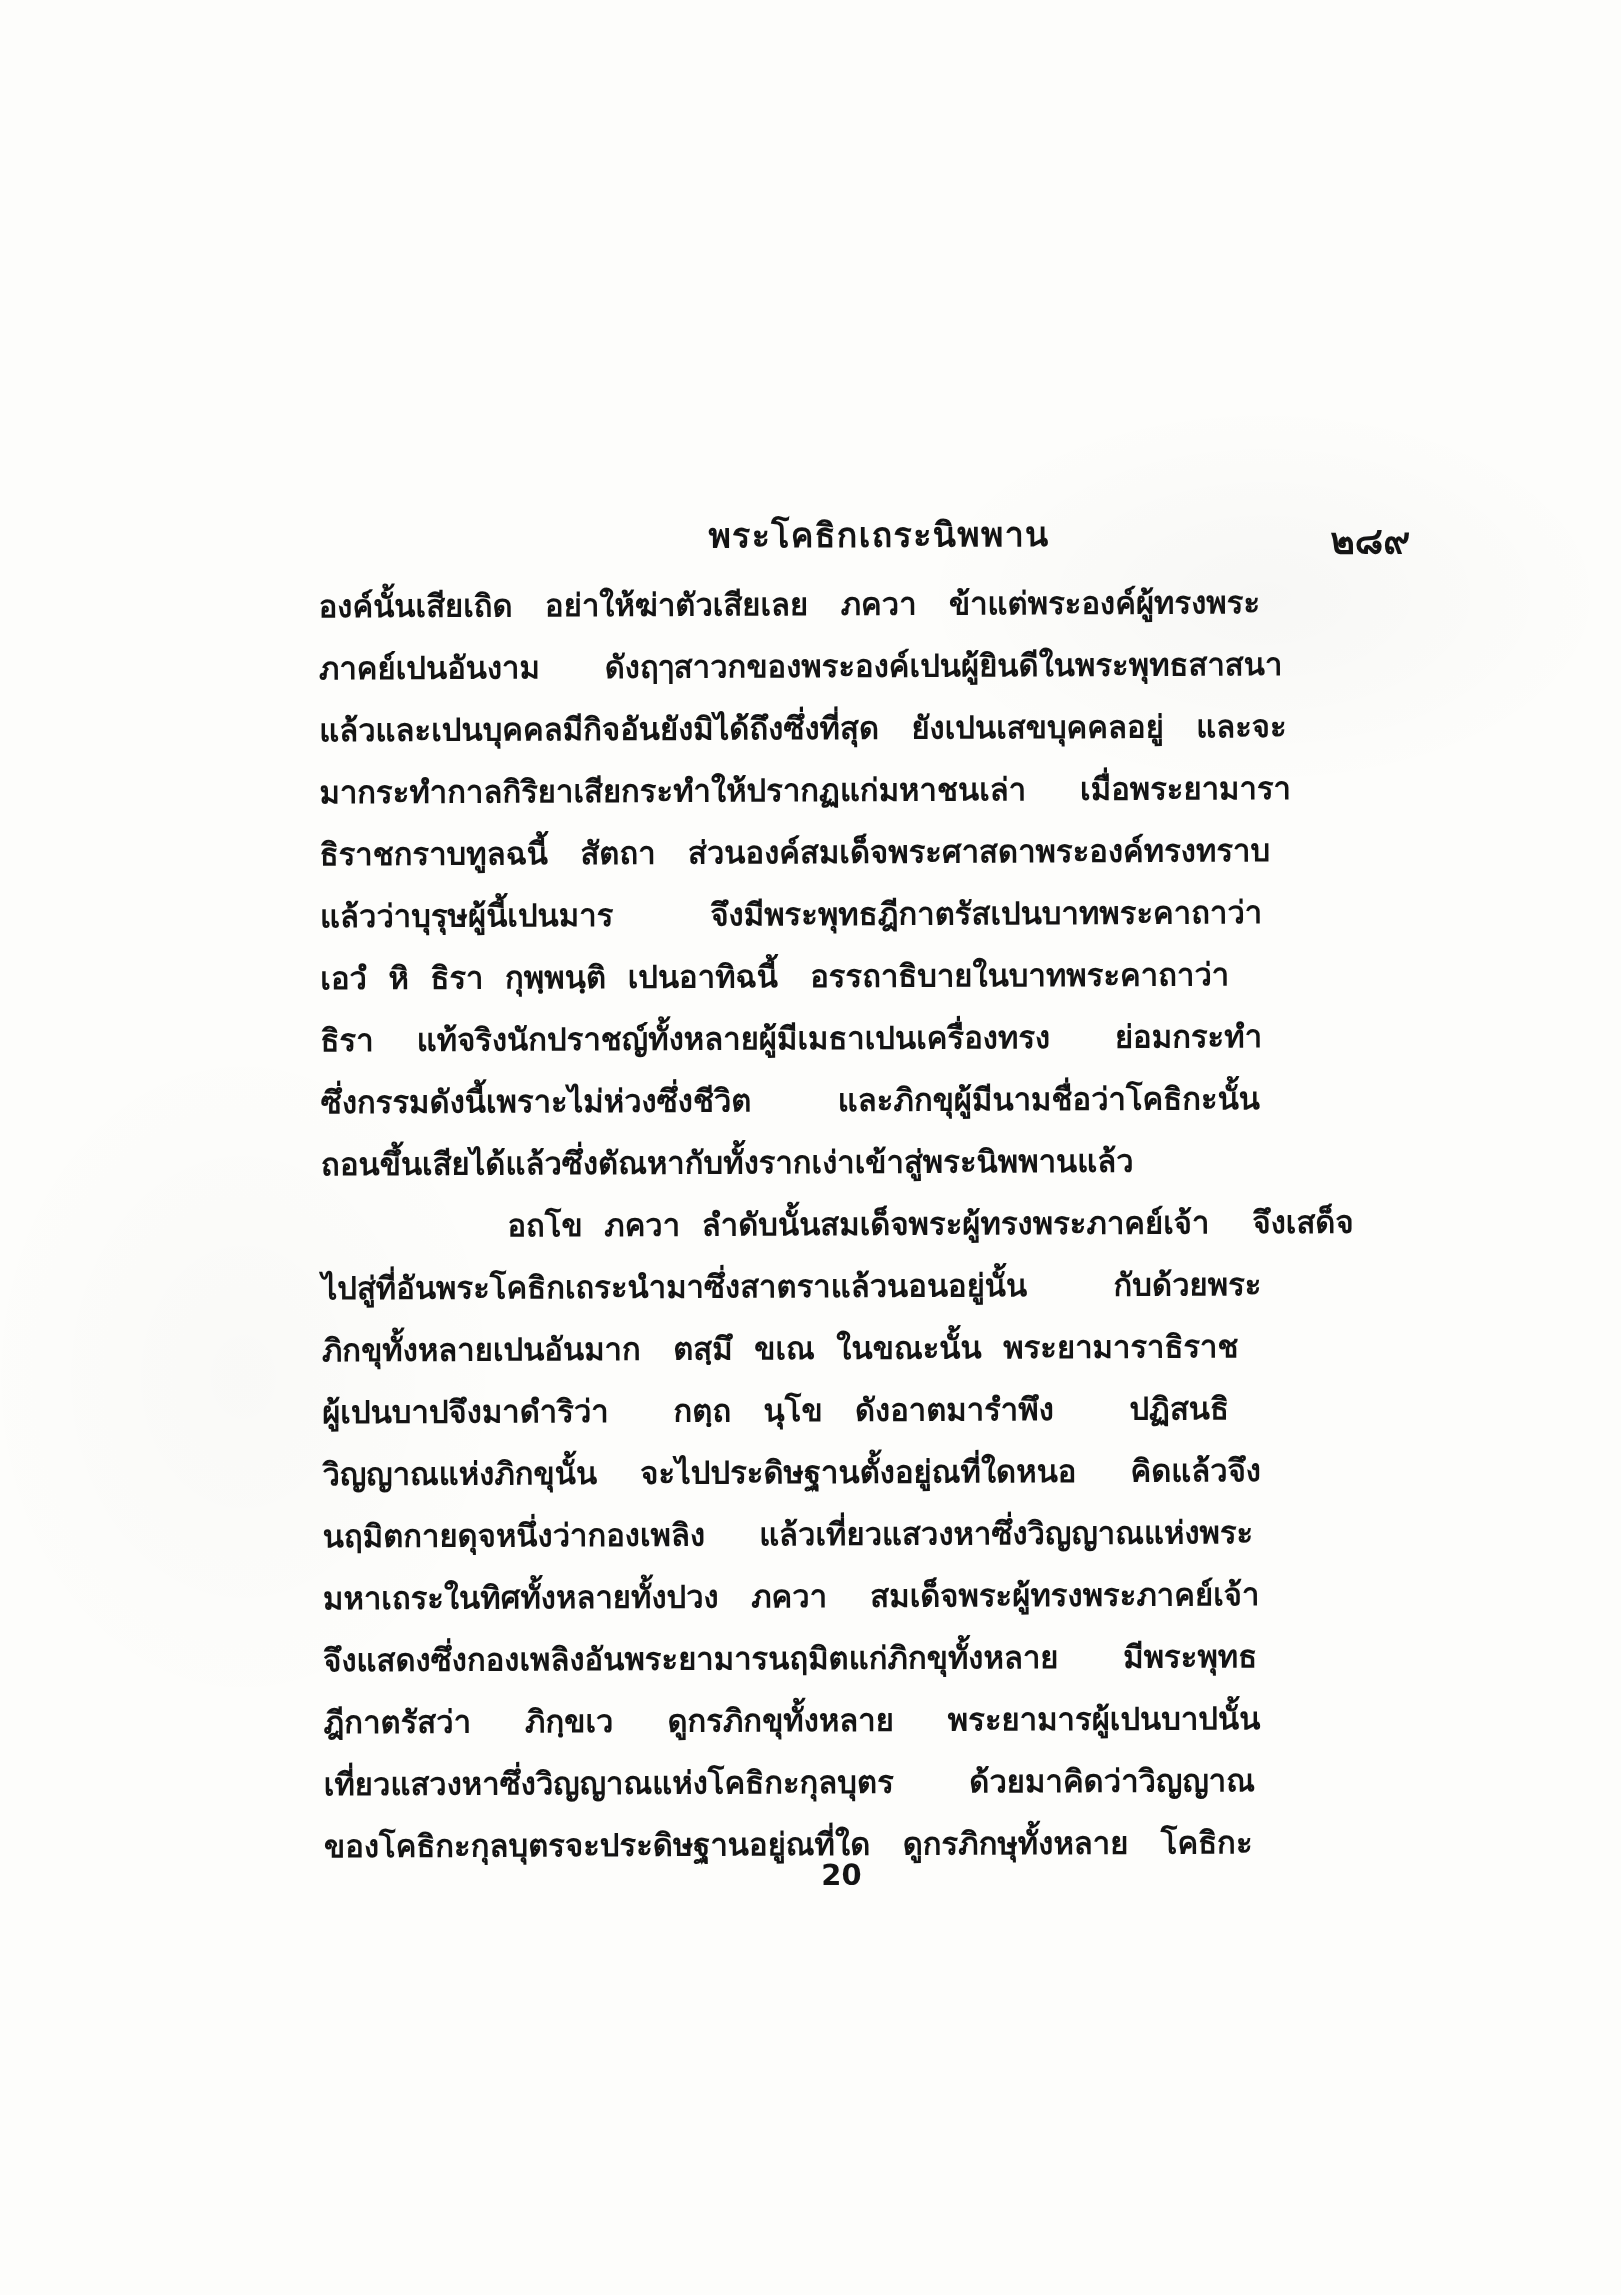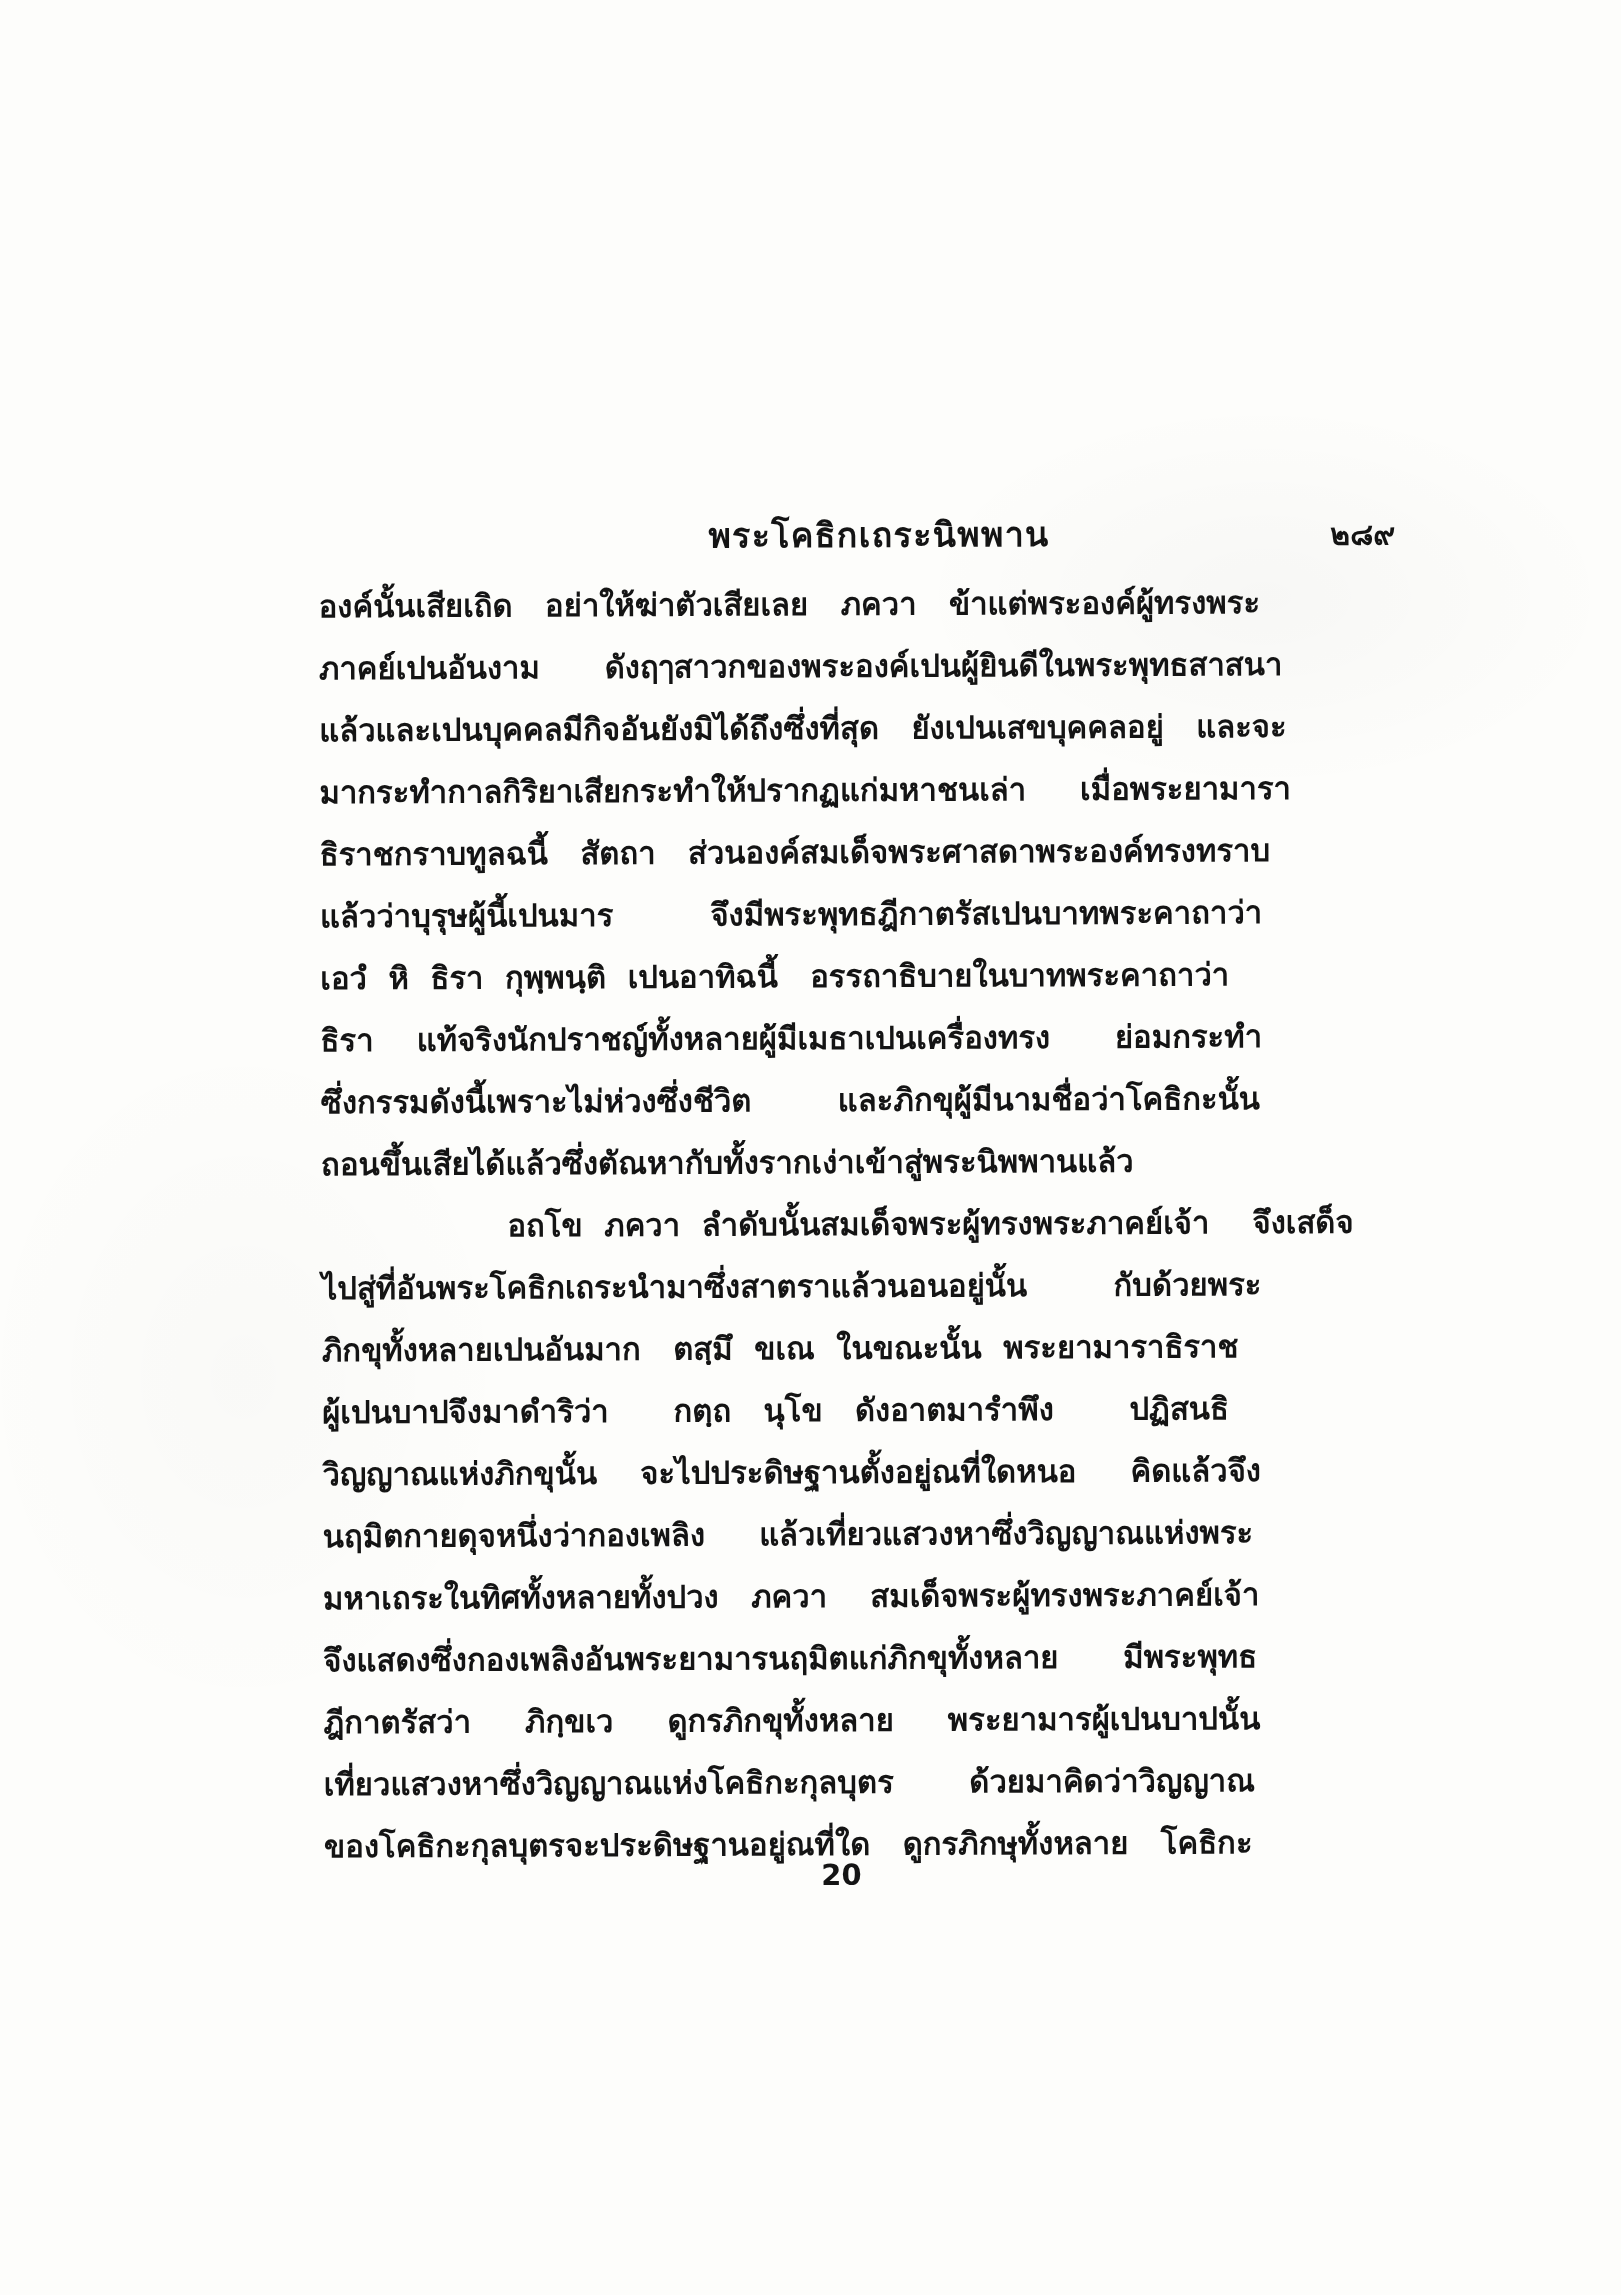--- a/index.html
+++ b/index.html
@@ -45,21 +45,21 @@
     top: 0;
     font-size: 34px;
     font-weight: 700;
     letter-spacing: 1.3px;
     white-space: pre;
   }
   .pageno {
     position: absolute;
     left: 1012px;
     top: 5.3px;
-    font-size: 30px;
+    font-size: 37px;
     font-weight: 700;
     white-space: pre;
   }
   .body-text {
     position: absolute;
     top: 573px;
     left: 321px;
     width: 1027px;
   }
   .line {

